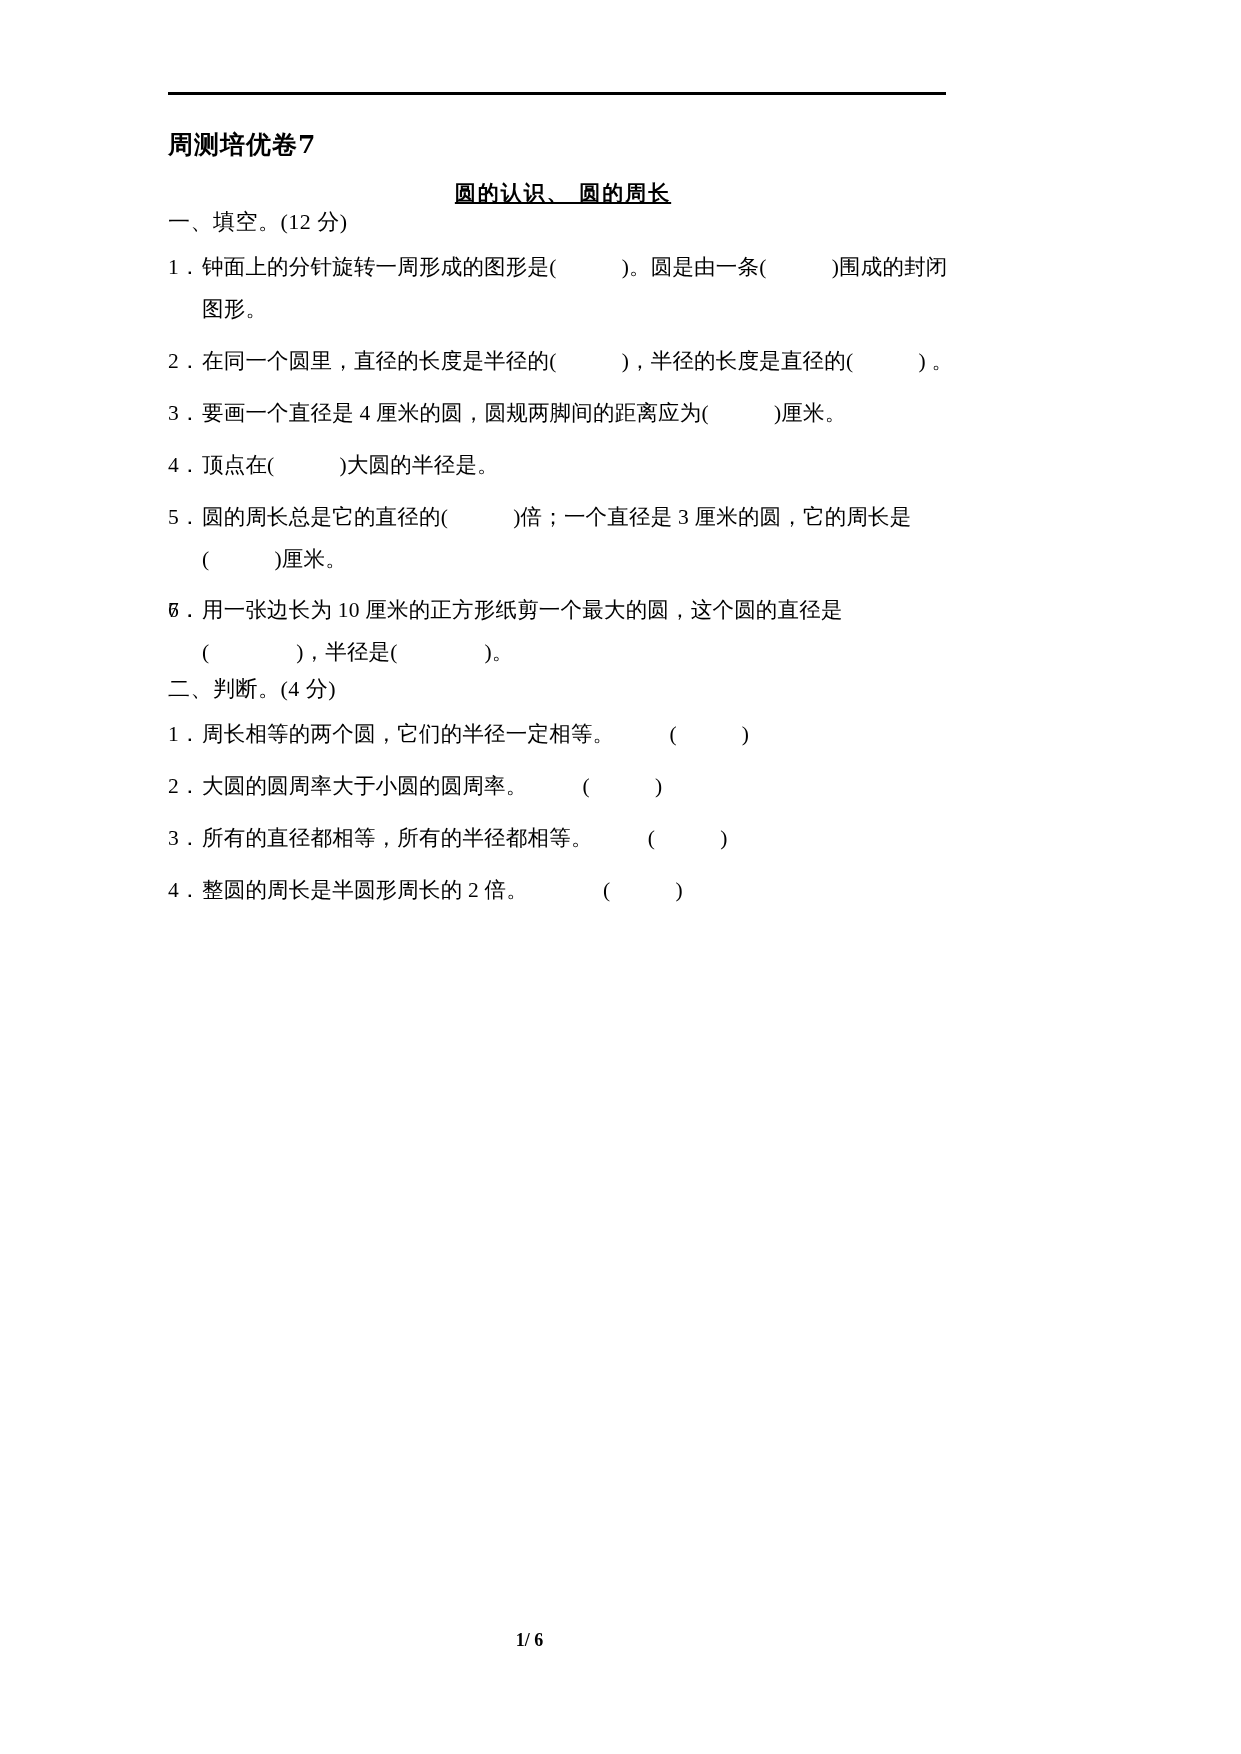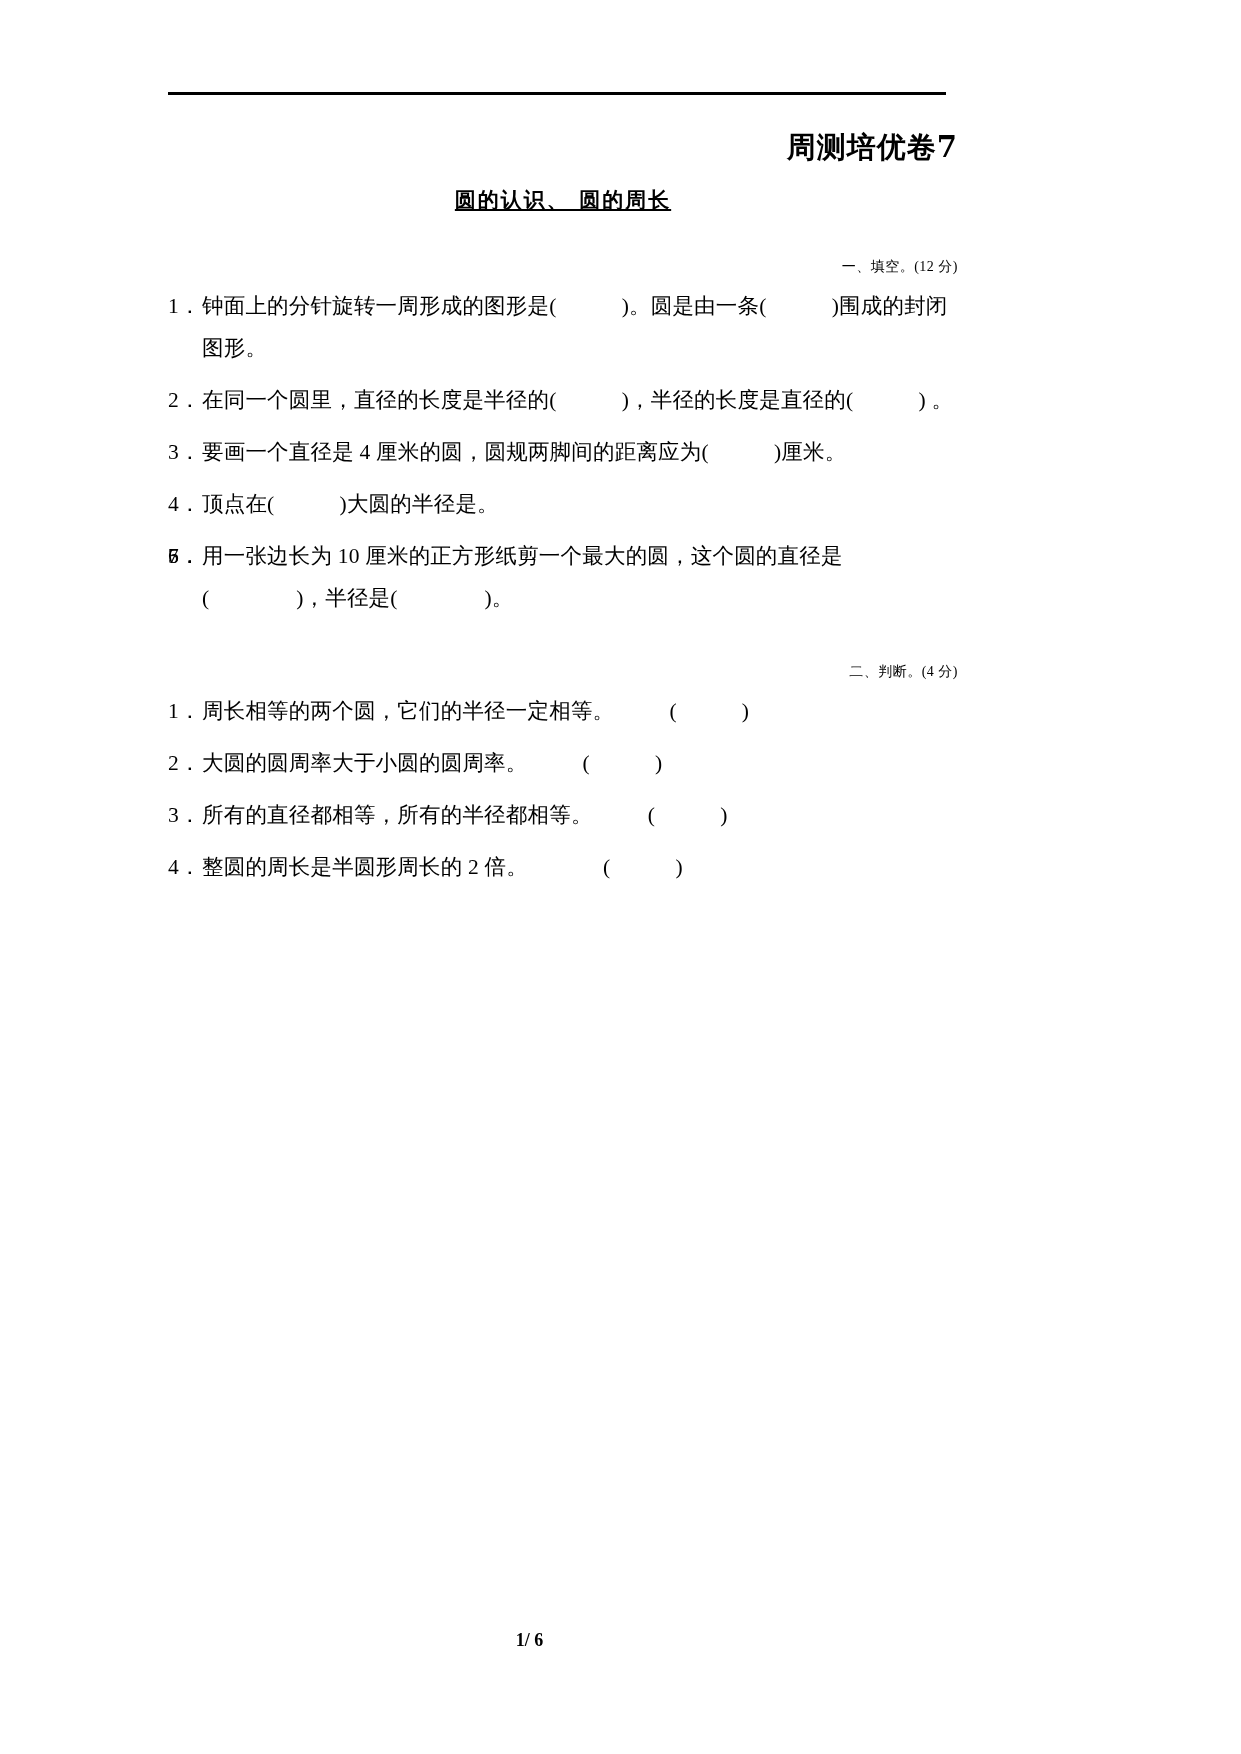--- a/index.html
+++ b/index.html
@@ -29,42 +29,40 @@
     height: 3px;
     background: #000;
   }
   .content {
     position: absolute;
     top: 128px;
     left: 168px;
     width: 790px;
   }
   .doc-title {
-    text-align: right;
+    text-align: left;
     font-family: "DejaVu Serif", "Liberation Serif", serif;
     font-weight: bold;
-    font-size: 29px;
+    font-size: 25px;
     letter-spacing: 1px;
     margin: 0 0 4px 0;
   }
   .doc-subtitle {
     text-align: center;
     font-family: "DejaVu Serif", "Liberation Serif", serif;
     font-weight: bold;
     font-size: 21px;
     letter-spacing: 2px;
     margin: 18px 0 0 0;
     text-decoration: underline;
   }
   .section-head {
-    font-size: 14px;
-    margin-top: 44px;
+    font-size: 22px;
     margin-bottom: 4px;
     letter-spacing: 0.5px;
-    text-align: right;
   }
   .q {
     font-size: 21.5px;
     line-height: 1.95;
     margin: 10px 0 0 0;
     text-indent: 0;
     padding-left: 34px;
     position: relative;
     letter-spacing: 0.2px;
   }
@@ -126,20 +124,21 @@
     <div class="q">
       <span class="num">3．</span>
       <span>要画一个直径是 4 厘米的圆，圆规两脚间的距离应为(　　　)厘米。</span>
     </div>
     <div class="q">
       <span class="num">4．</span>
       <span>顶点在(　　　)大圆的半径是。</span>
     </div>
     <div class="q">
       <span class="num">5．</span>
+      <span>圆的周长总是它的直径的(　　　)倍；一个直径是 3 厘米的圆，它的周长是(　　　)厘米。</span>
     </div>
     <div class="q">
       <span class="num">6．</span>
     </div>
     <div class="q">
       <span class="num">7．</span>
       <span>用一张边长为 10 厘米的正方形纸剪一个最大的圆，这个圆的直径是(　　　　)，半径是(　　　　)。</span>
     </div>
 
     <div class="section-head">二、判断。(4 分)</div>

